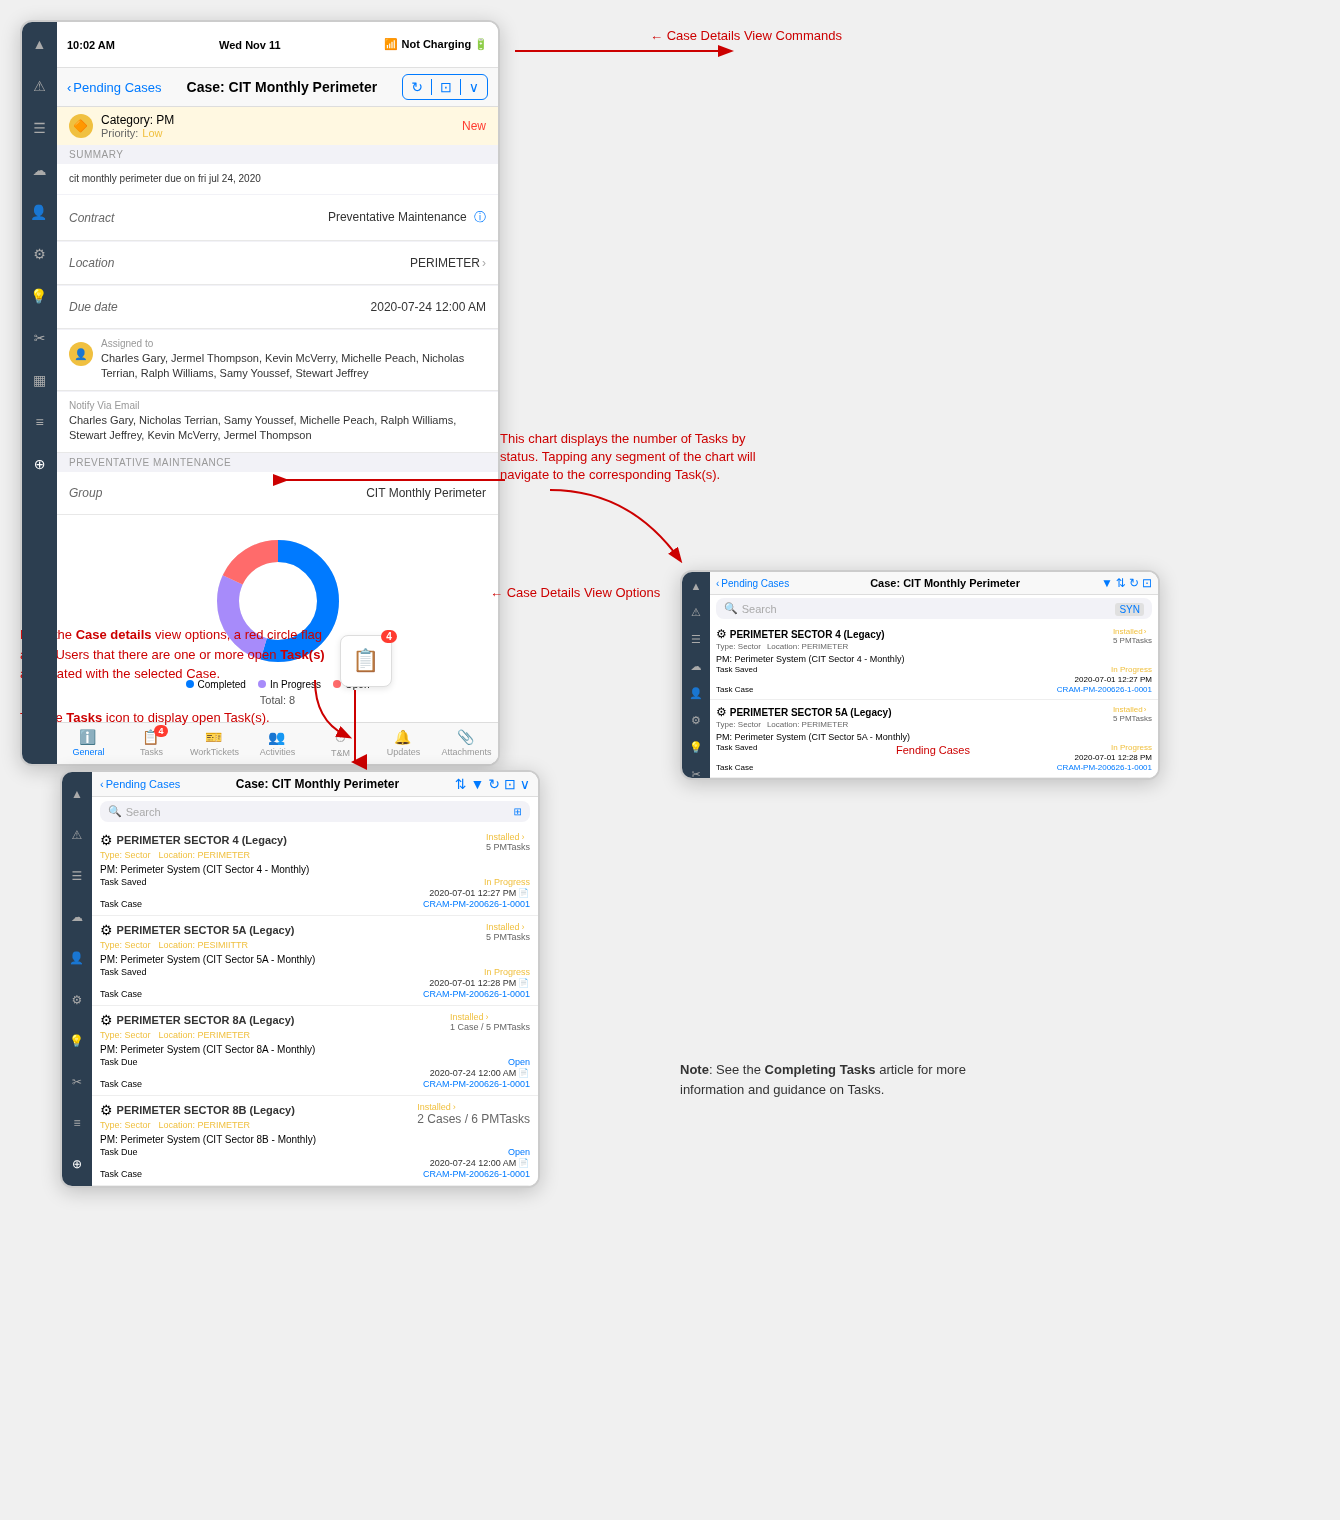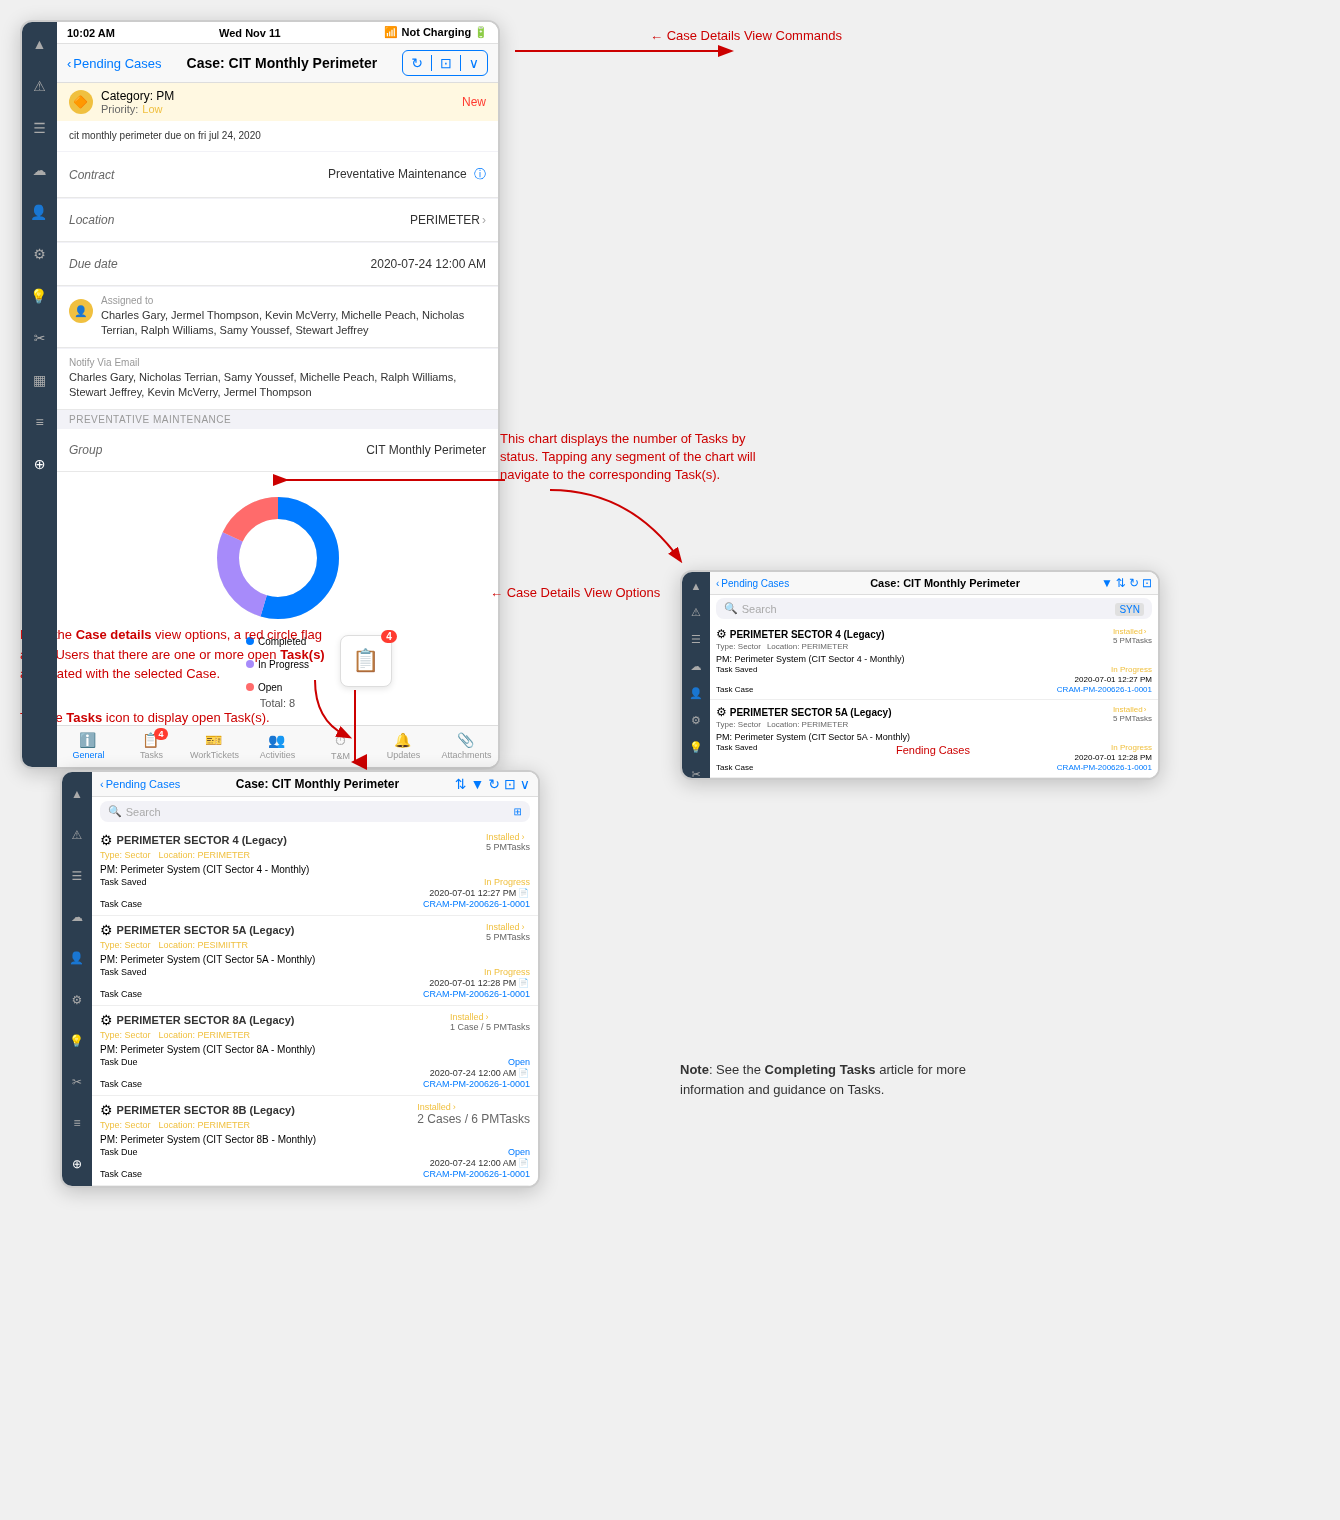--- a/index.html
+++ b/index.html
@@ -22,21 +22,21 @@
       overflow: hidden;
       box-shadow: 0 4px 20px rgba(0,0,0,0.2);
     }
 
     
     .status-bar {
       background: white;
       display: flex;
       justify-content: space-between;
       align-items: center;
-      padding: 4px 10px;
+      padding: 16px 10px;
       font-size: 11px;
       font-weight: 600;
       border-bottom: 1px solid #e0e0e0;
     }
 
     
     .nav-bar {
       background: #f8f8f8;
       border-bottom: 1px solid #ddd;
       display: flex;
@@ -181,21 +181,20 @@
       display: flex;
       flex-direction: column;
       align-items: center;
       padding: 16px;
     }
     .chart-legend {
       display: flex;
       gap: 12px;
       margin-top: 8px;
       font-size: 10px;
-      flex-direction: column;
     }
     .legend-item {
       display: flex;
       align-items: center;
       gap: 4px;
     }
     .legend-dot {
       width: 8px;
       height: 8px;
       border-radius: 50%;
@@ -395,20 +394,21 @@
               Category: <span>PM</span>
             </div>
             <div class="priority-row">
               <span class="priority-label">Priority:</span>
               <span class="priority-value">Low</span>
             </div>
           </div>
           <div class="new-badge">New</div>
         </div>
 
+        <div style="background:#f2f2f7; padding:4px 12px; font-size:10px; color:#999; text-transform:uppercase; letter-spacing:0.5px;">SUMMARY</div>
         <div class="summary-text">cit monthly perimeter due on fri jul 24, 2020</div>
 
         <div style="background:#f2f2f7; height:1px;"></div>
         <div class="section">
           <div class="field-row">
             <span class="field-label">Contract</span>
             <span class="field-value">
               <span>Preventative Maintenance</span>
               <span style="color:#007AFF; margin-left:4px;">ⓘ</span>
             </span>

